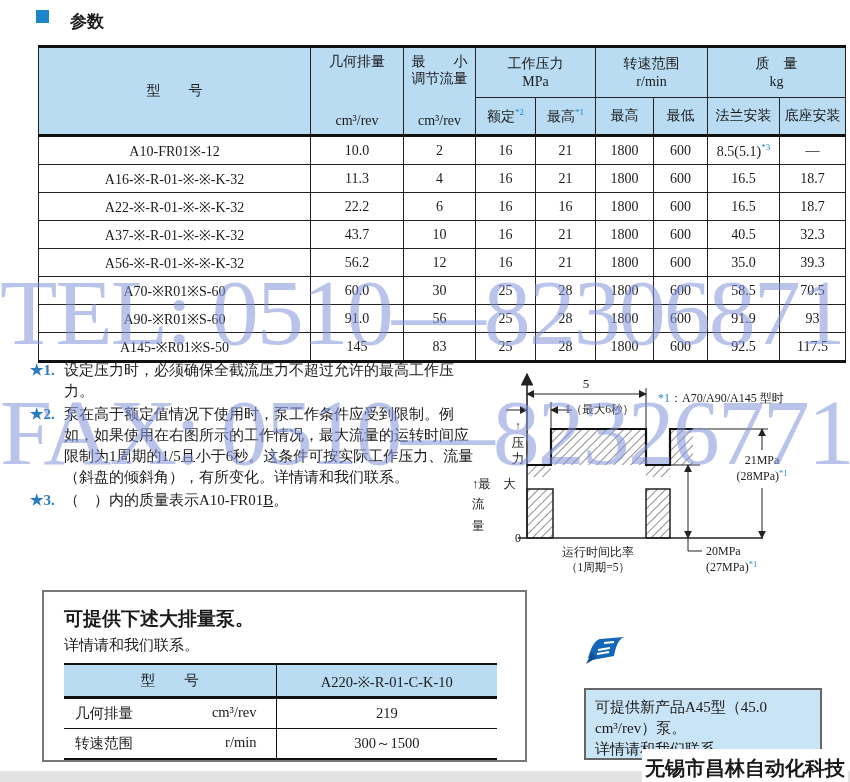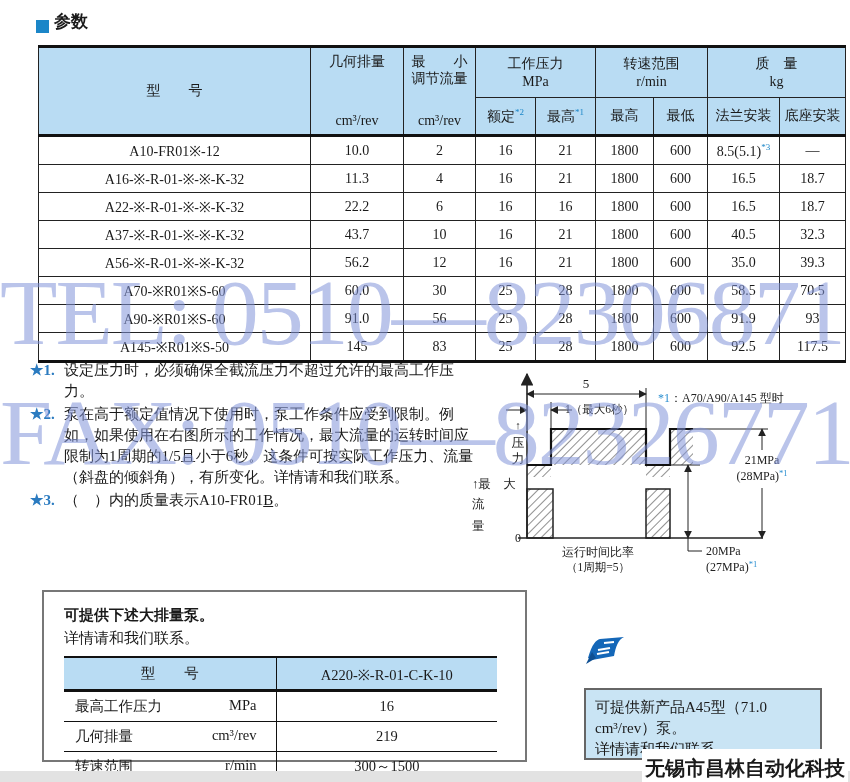--- a/index.html
+++ b/index.html
@@ -1,20 +1,20 @@
 <!DOCTYPE html>
 <html><head>
 <meta charset="utf-8">
 <style>
   html,body{margin:0;padding:0;}
   body{background:#fff;}
   .page{position:relative;width:850px;height:782px;background:#fff;overflow:hidden;
         font-family:"Liberation Serif","DejaVu Serif",serif;color:#1a1a1a;}
   
-  .title-row{position:absolute;left:36px;top:10px;display:flex;align-items:flex-end;gap:5px;}
+  .title-row{position:absolute;left:36px;top:10px;display:flex;align-items:flex-start;gap:21px;}
   .title-sq{width:13px;height:13px;background:#1b86c8;}
   .title-txt{font-family:"Liberation Sans","DejaVu Sans",sans-serif;font-weight:bold;font-size:17px;}
   
   .maintbl{position:absolute;left:38px;top:45px;border-collapse:collapse;table-layout:fixed;width:807px;
            border-top:3px solid #111;border-bottom:3px solid #111;}
   .maintbl td,.maintbl th{border:1px solid #222;text-align:center;vertical-align:middle;
            font-weight:normal;font-size:14px;padding:0;}
   .maintbl thead th{background:#b9dcf3;}
   .maintbl thead{border-bottom:3px solid #111;}
   .maintbl tbody td{height:27px;background:#fff;}
@@ -30,21 +30,21 @@
   
   .wm{position:absolute;left:0;width:860px;font-size:94px;letter-spacing:-2px;white-space:nowrap;
       color:rgba(130,147,216,0.55);font-family:"Liberation Serif",serif;pointer-events:none;z-index:30;}
   .wm1{top:258px;}
   .wm2{top:378px;}
   
   .diag{position:absolute;left:470px;top:362px;z-index:5;}
   .diag text{fill:#222;font-family:"Liberation Serif","DejaVu Serif",serif;}
   
   .bigbox{position:absolute;left:42px;top:590px;width:485px;height:172px;border:2px solid #777;background:#fff;box-sizing:border-box;}
-  .bigbox .bb-title{font-family:"Liberation Sans","DejaVu Sans",sans-serif;font-weight:bold;font-size:15px;margin:14px 0 4px 20px;}
+  .bigbox .bb-title{font-family:"Liberation Sans","DejaVu Sans",sans-serif;font-weight:bold;font-size:19px;margin:14px 0 4px 20px;}
   .bigbox .bb-sub{font-size:15px;margin:0 0 8px 20px;}
   .smalltbl{border-collapse:collapse;table-layout:fixed;width:433px;margin-left:20px;
             border-top:2px solid #111;border-bottom:2px solid #111;}
   .smalltbl td{font-size:14.5px;height:27px;vertical-align:middle;}
   .smalltbl .hrow td{background:#b9dcf3;border-bottom:3px solid #111;height:29px;}
   .smalltbl tr td{border-bottom:1px solid #111;}
   .smalltbl td:first-child{border-right:1px solid #111;}
   .lblcell{display:flex;justify-content:space-between;padding:0 18px 0 10px;}
   .valcell{text-align:center;}
   
@@ -288,29 +288,20 @@
           <col style="width:221px">
         </colgroup>
       <tbody>
           <tr class="hrow">
         <td class="valcell">型　　号</td>
         <td class="valcell">A220-※-R-01-C-K-10</td>
       </tr>
       <tr>
         <td>
               <span class="lblcell">
-                <span>最高工作压力</span>
-                <span>MPa</span>
-              </span>
-            </td>
-        <td class="valcell">16</td>
-      </tr>
-      <tr>
-        <td>
-              <span class="lblcell">
                 <span>几何排量</span>
                 <span>cm³/rev</span>
               </span>
             </td>
         <td class="valcell">219</td>
       </tr>
       <tr>
         <td>
               <span class="lblcell">
                 <span>转速范围</span>
@@ -323,20 +314,20 @@
       </table>
   </div>
 
   <svg class="logo" width="44" height="34" viewBox="0 0 44 34">
     <path d="M4,24 C8,10 12,6 16,5 L40,3 C34,6 32,12 30,22 L8,26 Z" fill="#1467b8"></path>
     <path d="M2,30 L8,18 L12,24 Z" fill="#0e4f92"></path>
     <path d="M14,16 L26,14 M13,20 L25,18 M20,9 L30,8" stroke="#fff" stroke-width="2" fill="none"></path>
   </svg>
 
   <div class="a45">
-    <div>可提供新产品A45型（71.0 cm³/rev）泵。</div>
+    <div>可提供新产品A45型（45.0 cm³/rev）泵。</div>
     <div>详情请和我们联系。</div>
   </div>
 
   <div class="strip"></div>
   <div class="company">无锡市昌林自动化科技</div>
 
 </div>
 
 </body></html>

